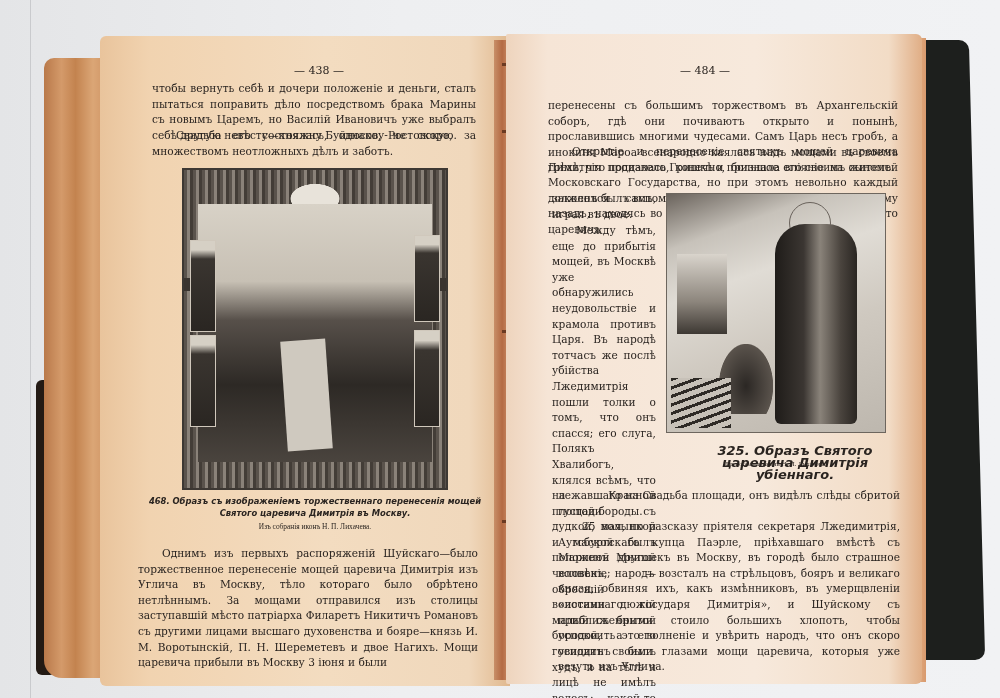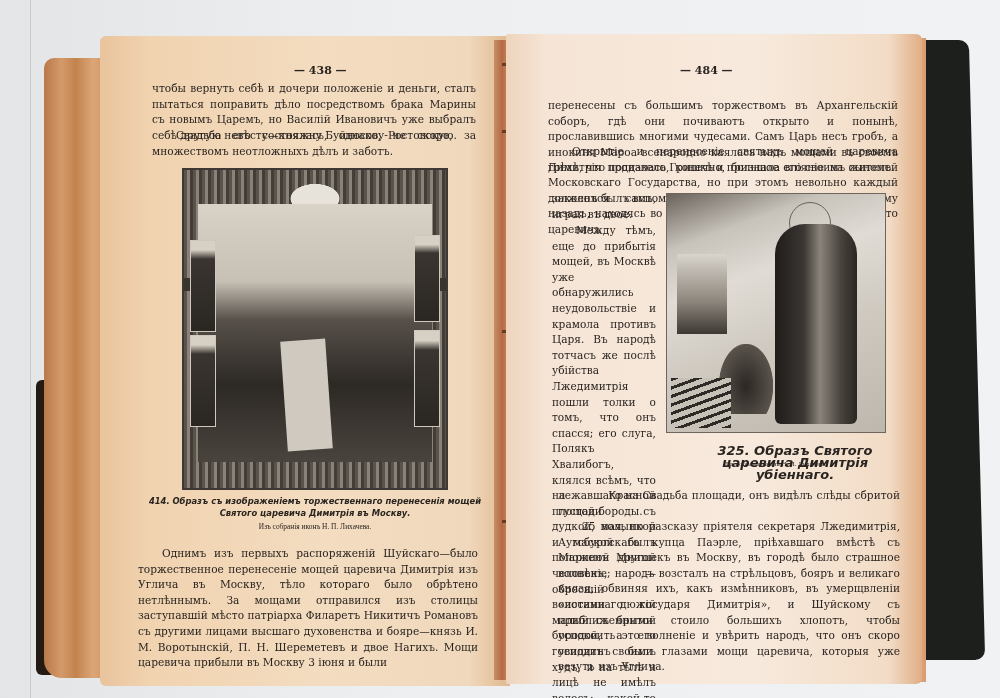--- a/index.html
+++ b/index.html
@@ -7,21 +7,21 @@
   .table-surface{position:absolute;inset:0;background:linear-gradient(90deg,#e4e5e7 0,#eeeff1 40%,#f1f2f4 100%);}
   .wall-line{position:absolute;left:30px;top:0;width:1px;height:698px;background:#c9cacd;}
   .cover-right{position:absolute;left:905px;top:40px;width:72px;height:620px;background:#1d1f1d;border-radius:4px 10px 10px 4px;transform:skewX(1.5deg);}
   .cover-left{position:absolute;left:36px;top:380px;width:20px;height:295px;background:#231a14;border-radius:6px;}
   .edges-left{position:absolute;left:44px;top:58px;width:70px;height:620px;background:linear-gradient(90deg,#b9794a 0,#d49a6a 25%,#c3834f 45%,#dba676 70%,#c98c5c 100%);border-radius:10px 0 0 18px;}
   .page-left{position:absolute;left:100px;top:36px;width:410px;height:650px;background:linear-gradient(90deg,#e9c49c 0,#f1d3b0 12%,#f3dcc0 55%,#f0d8bc 90%,#e0b88e 100%);border-radius:6px 2px 0 6px;}
   .spine{position:absolute;left:494px;top:40px;width:18px;height:640px;background:linear-gradient(90deg,#c88f68,#b46a43 45%,#d39a74);}
   .page-right{position:absolute;left:506px;top:34px;width:416px;height:650px;background:linear-gradient(90deg,#eed4bd 0,#f6e5d6 10%,#f7e9dc 60%,#f2dcc6 92%,#e0ae86 100%);border-radius:2px 6px 6px 2px;}
   .right-edge{position:absolute;left:912px;top:38px;width:14px;height:644px;background:linear-gradient(90deg,#e9b68b,#d89a6e);}
   .text{color:#2a2420;font-size:10.6px;line-height:15.6px;text-align:justify;}
-  .page-num{position:absolute;font-size:11px;color:#2a2420;font-weight:bold;}
+  .page-num{position:absolute;font-size:11px;color:#2a2420;font-weight:normal;}
   .para{position:absolute;}
   .indent{text-indent:24px;}
   .illus{position:absolute;border:2px solid #3d3833;}
   .illus1{left:182px;top:168px;width:262px;height:318px;background:
     radial-gradient(ellipse 40px 24px at 50% 9%,#e8e3da 0,#e8e3da 60%,transparent 62%),
     linear-gradient(180deg,transparent 0 34%,#3a342f 34% 38%,transparent 38%),
     repeating-linear-gradient(90deg,#5a534c 0 3px,#8a8279 3px 6px,#433d37 6px 9px),
     #4d4741;}
   .illus1 .frame{position:absolute;left:14px;top:34px;right:14px;bottom:26px;background:linear-gradient(180deg,#d8d2c7 0,#c7c0b4 30%,#57504a 45%,#2d2925 70%,#4a443e 100%);}
   .illus1 .saint{position:absolute;width:24px;background:linear-gradient(180deg,#d6d0c5 0 10%,#3a3530 20%,#2a2622 100%);border:1px solid #d0c8bc;}
@@ -55,21 +55,21 @@
   <div class="para text indent" style="left:152px;top:128px;width:324px;">Свадьба его состоялась, однако, не скоро, за множествомъ неотложныхъ дѣлъ и заботъ.</div>
 
   <div class="illus illus1">
     <div class="frame"></div>
     <div class="saint" style="left:6px;top:70px;height:90px;"></div>
     <div class="saint" style="left:6px;top:165px;height:90px;"></div>
     <div class="saint" style="right:6px;top:65px;height:85px;"></div>
     <div class="saint" style="right:6px;top:160px;height:95px;"></div>
     <div class="sheet"></div>
   </div>
-  <div class="caption-title" style="left:140px;top:495px;width:350px;">414. Образъ съ изображеніемъ торжественнаго перенесенія мощей Святого царевича Димитрія въ Москву.</div>
+  <div class="caption-title" style="left:140px;top:495px;width:350px;">468. Образъ съ изображеніемъ торжественнаго перенесенія мощей Святого царевича Димитрія въ Москву.</div>
   <div class="caption-src" style="left:140px;top:522px;width:350px;">Изъ собранія иконъ Н. П. Лихачева.</div>
 
   <div class="para text indent" style="left:138px;top:546px;width:340px;">Однимъ изъ первыхъ распоряженій Шуйскаго—было торжественное перенесеніе мощей царевича Димитрія изъ Углича въ Москву, тѣло котораго было обрѣтено нетлѣннымъ. За мощами отправился изъ столицы заступавшій мѣсто патріарха Филаретъ Никитичъ Романовъ съ другими лицами высшаго духовенства и бояре—князь И. М. Воротынскій, П. Н. Шереметевъ и двое Нагихъ. Мощи царевича прибыли въ Москву 3 іюня и были</div>
 
   <div class="spine"></div>
   <div class="stitch" style="top:63px;"></div>
   <div class="stitch" style="top:130px;"></div>
   <div class="stitch" style="top:330px;"></div>
   <div class="stitch" style="top:520px;"></div>
 

